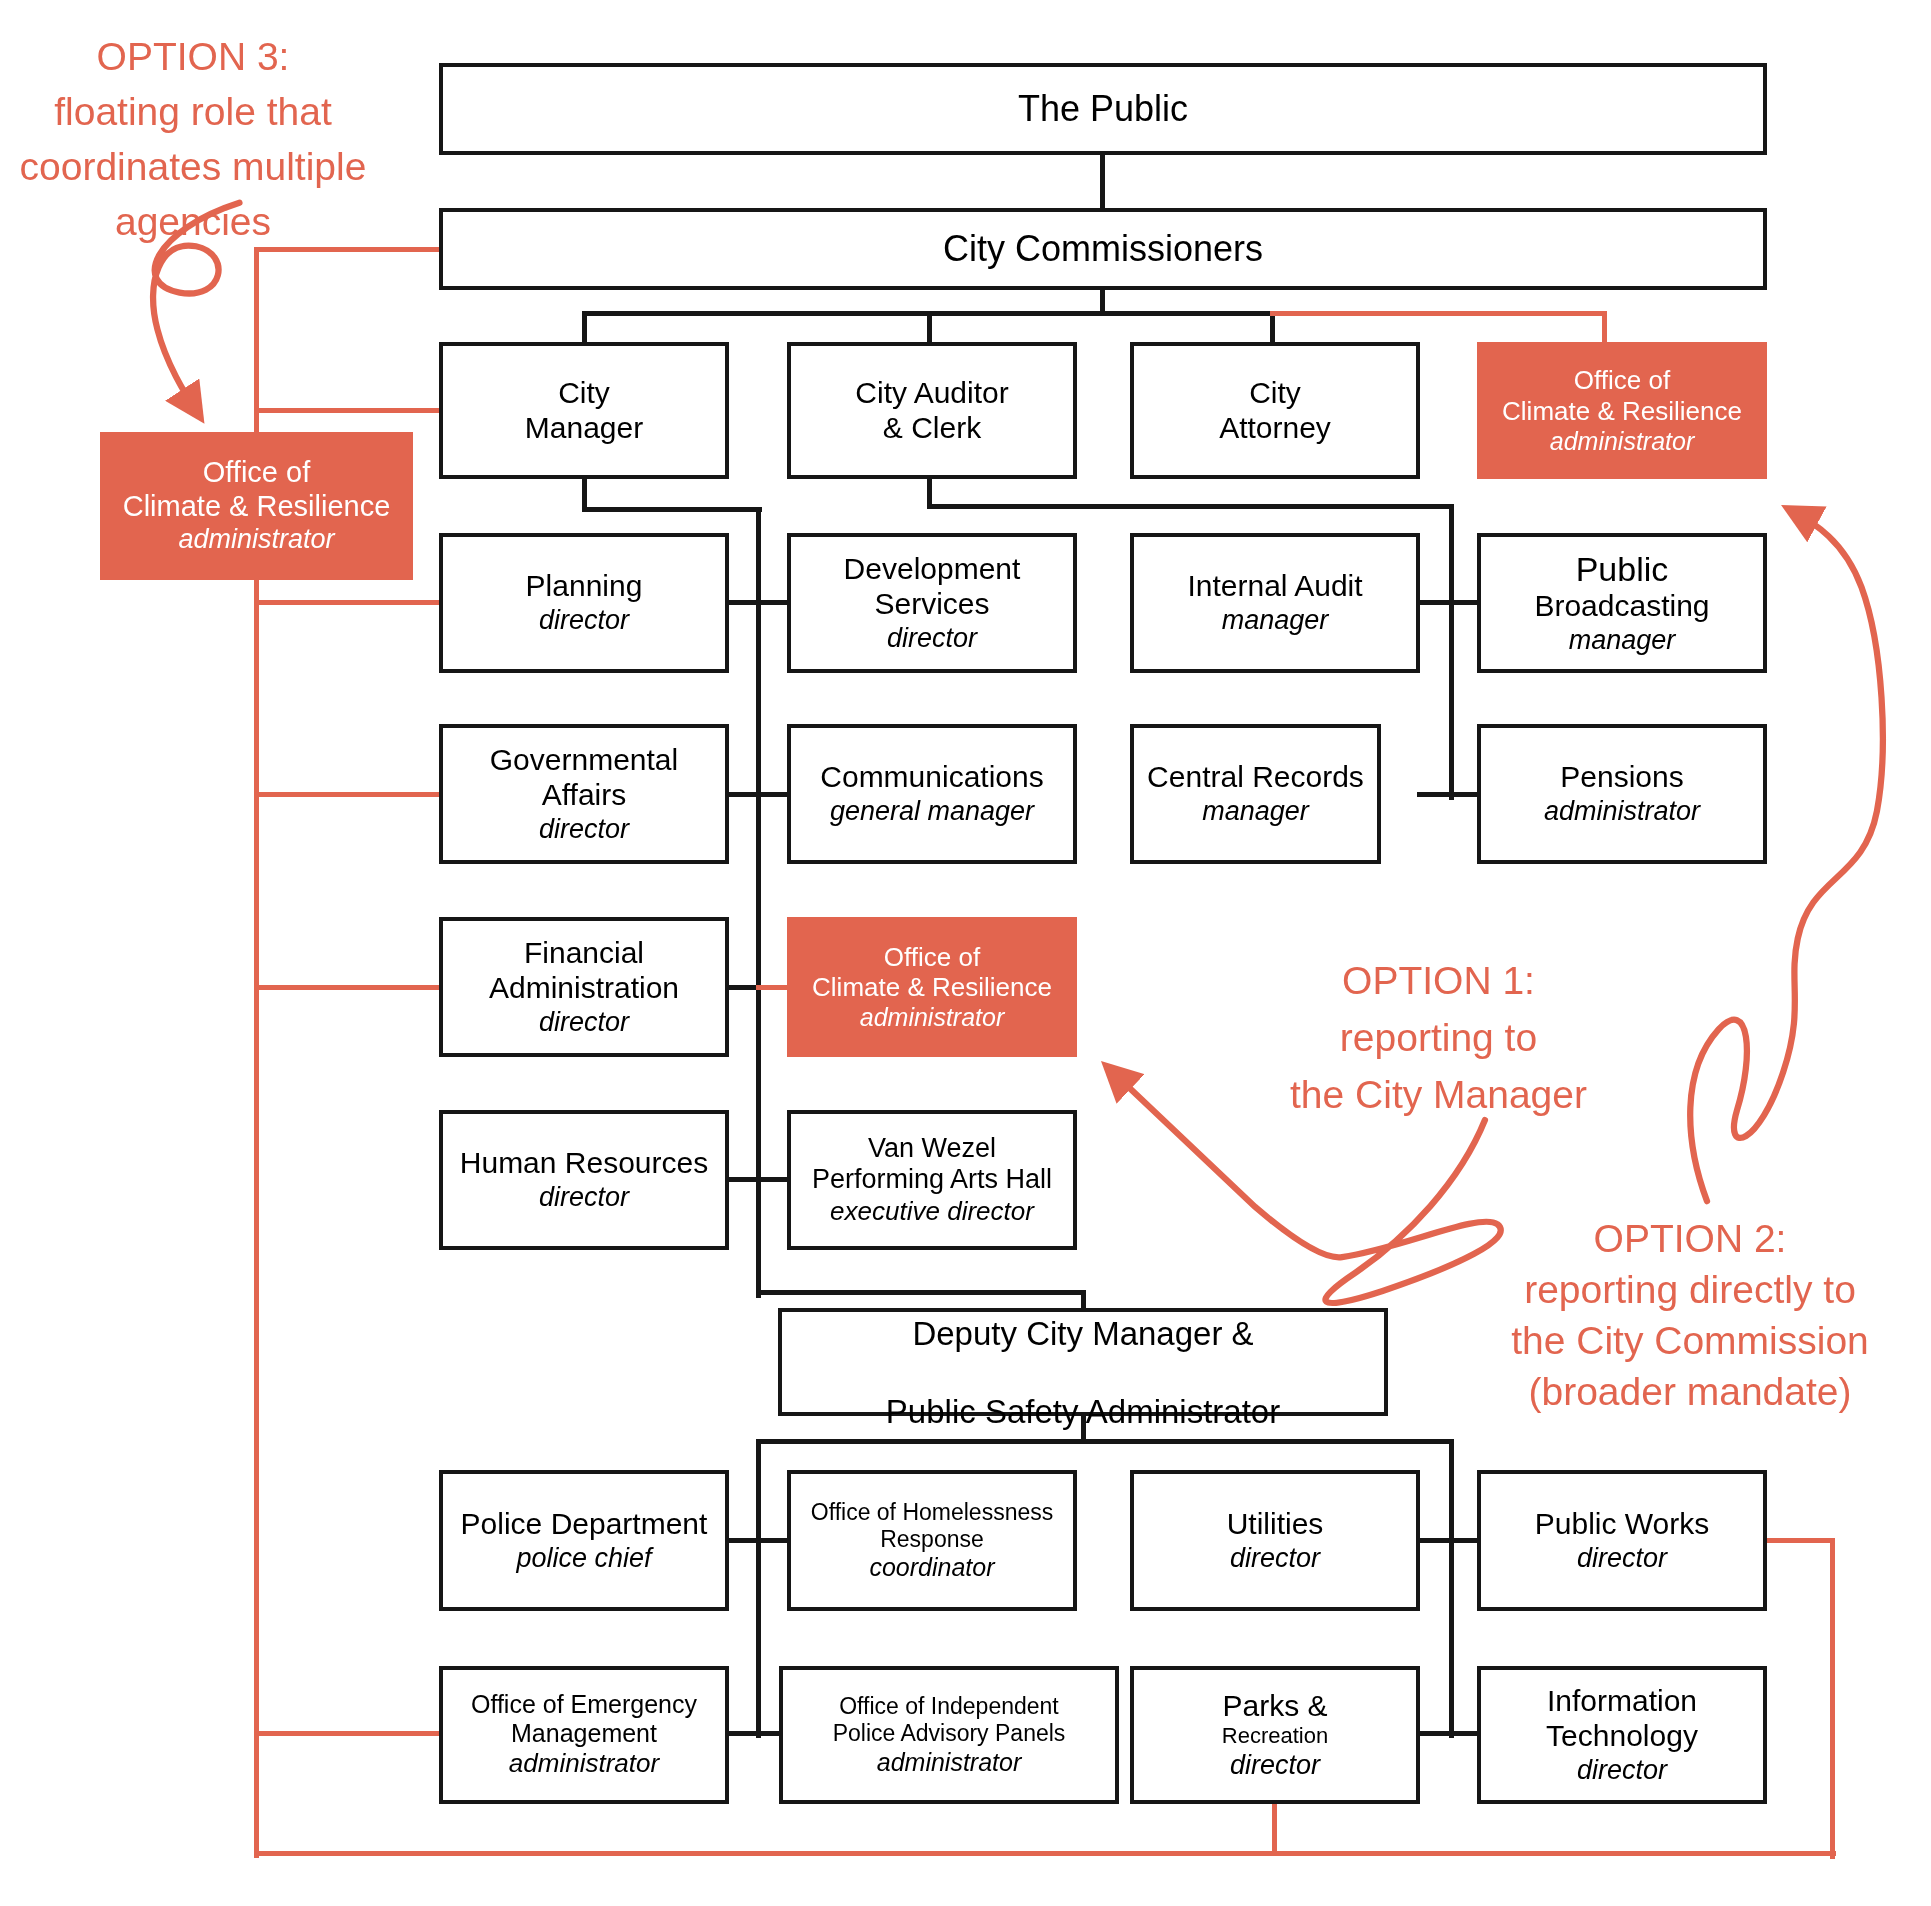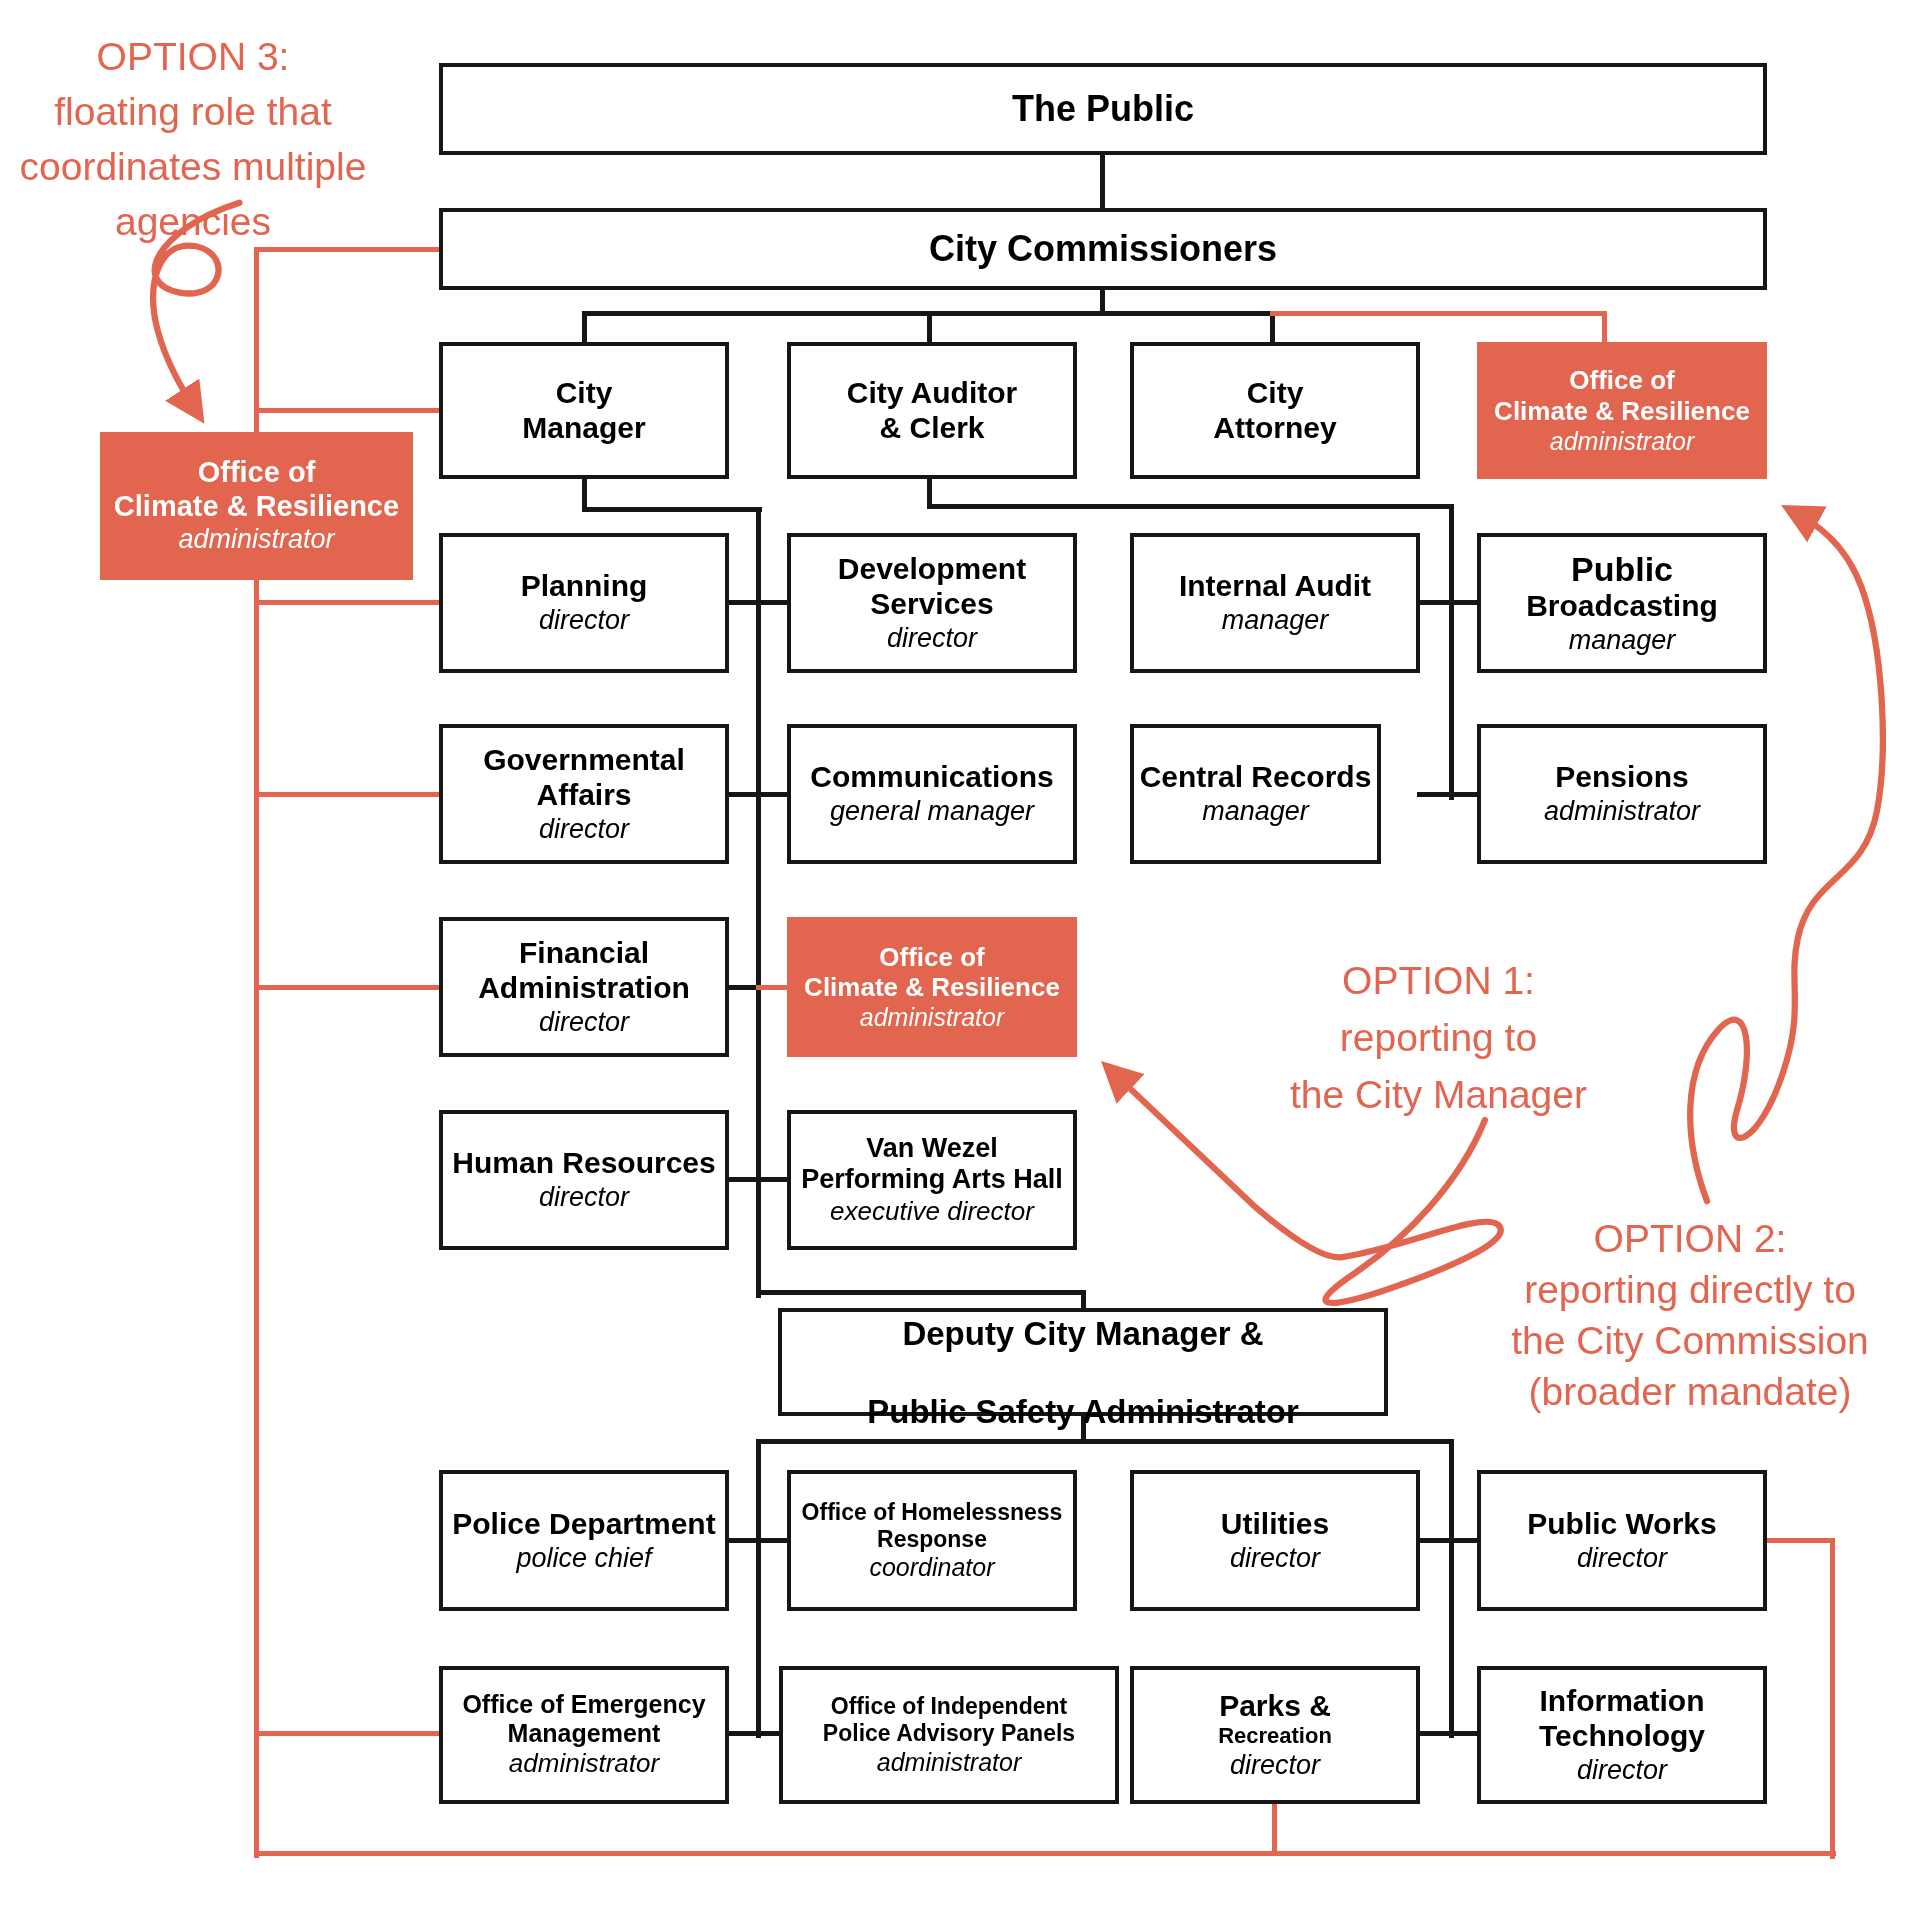--- a/index.html
+++ b/index.html
@@ -18,21 +18,21 @@
     background: #ffffff;
     border: 4.8px solid var(--ink);
     display: flex;
     flex-direction: column;
     align-items: center;
     justify-content: center;
     text-align: center;
     z-index: 2;
   }
   .box .tl {
-    font-weight: bold;
+    font-weight: normal;
     color: #000000;
     line-height: 1.16;
     white-space: nowrap;
   }
   .box .subtitle {
     font-style: italic;
     color: #000000;
     line-height: 1.2;
     white-space: nowrap;
   }

